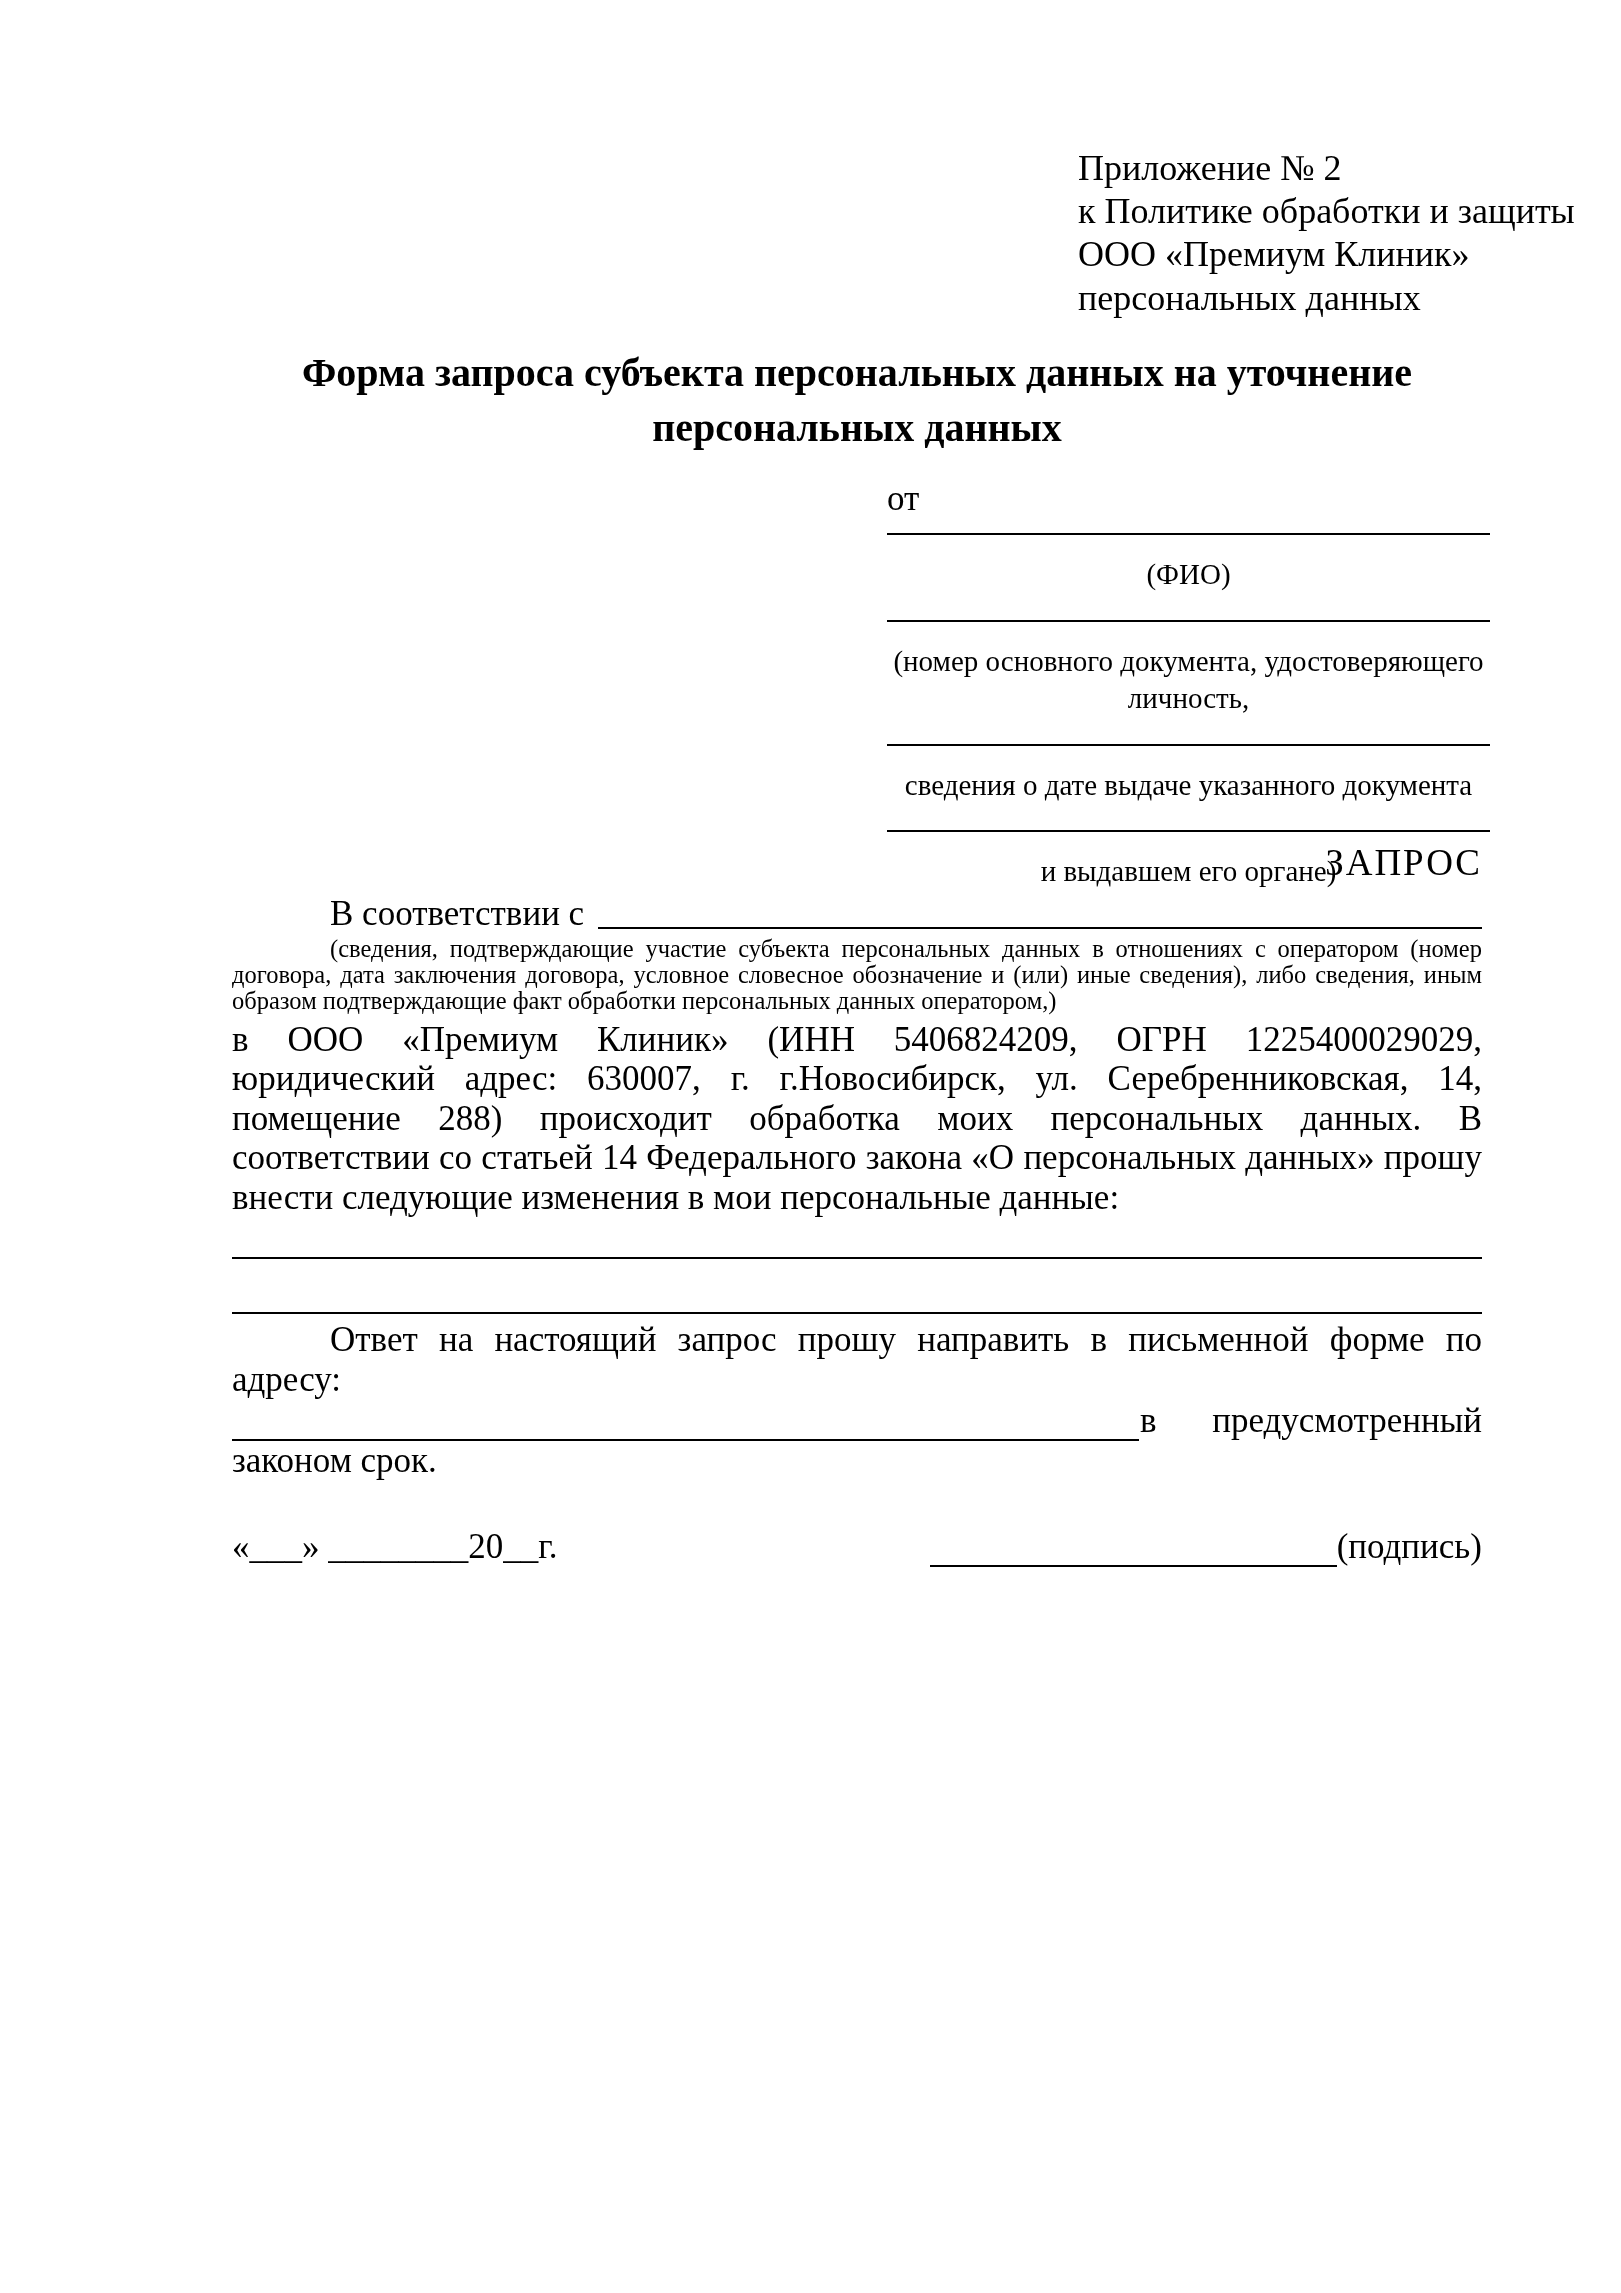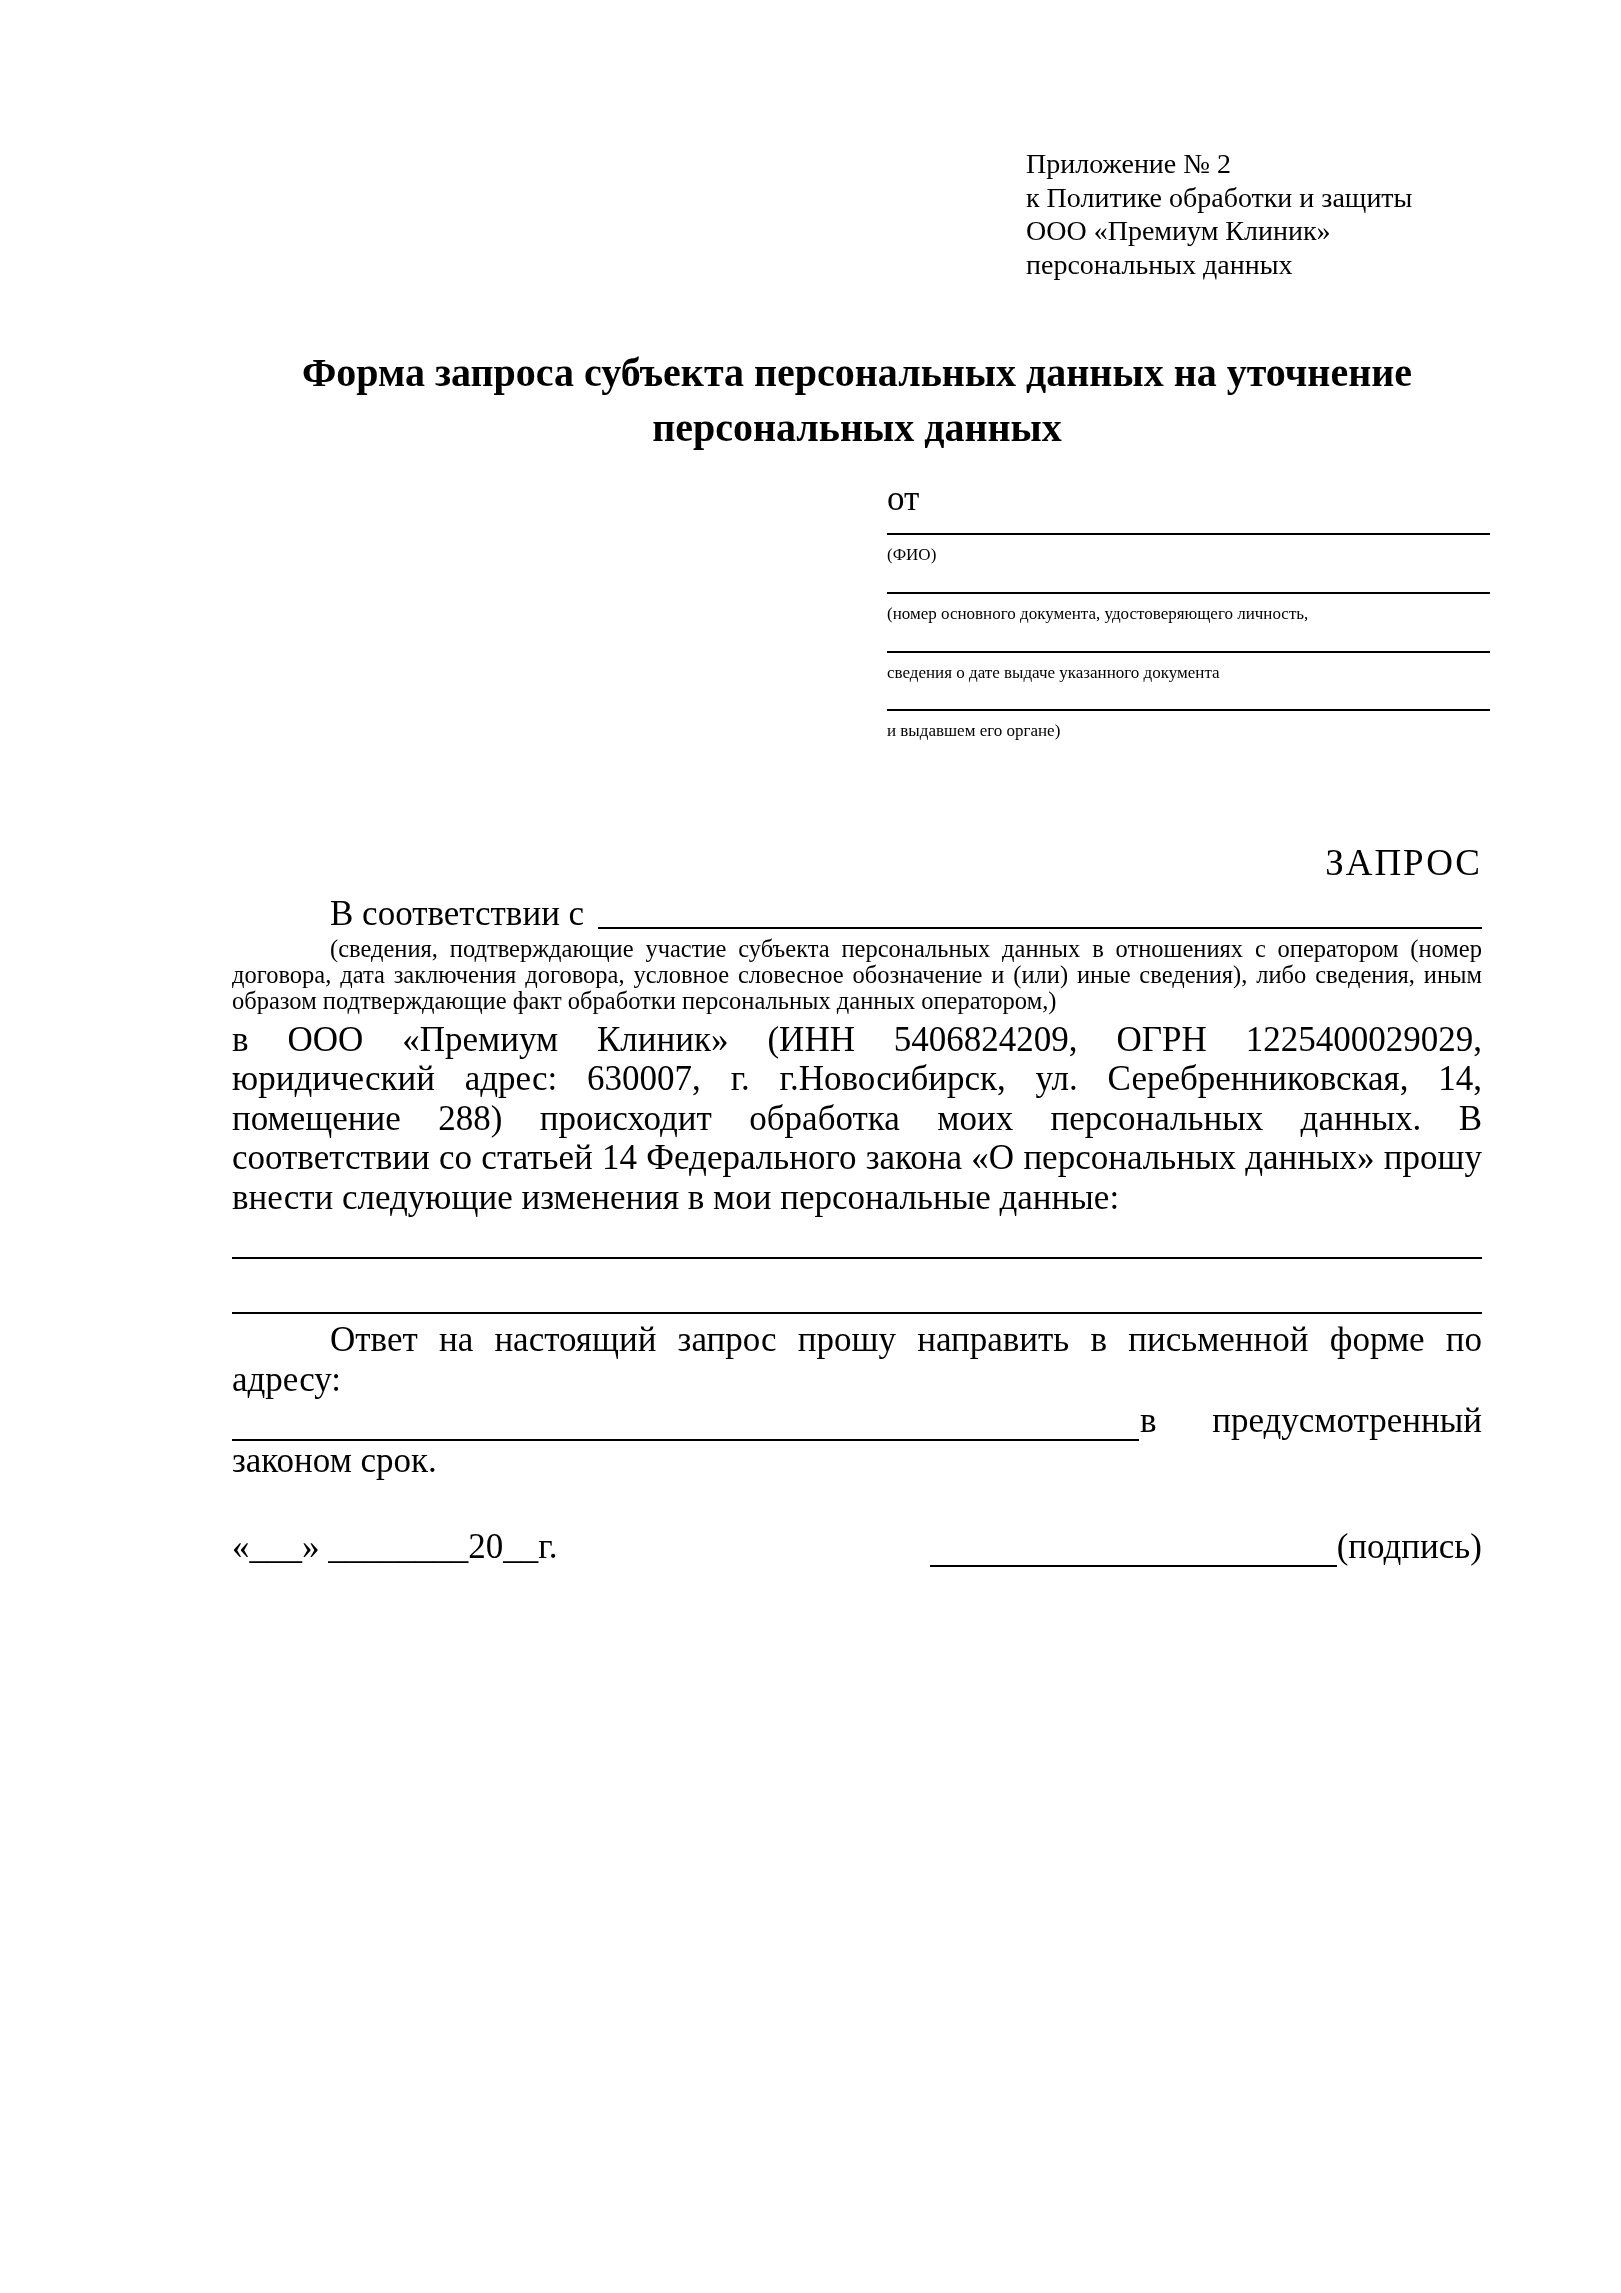--- a/index.html
+++ b/index.html
@@ -9,36 +9,36 @@
     height: 2294px;
     background: #ffffff;
     color: #000000;
     font-family: "Liberation Serif", "DejaVu Serif", serif;
     overflow: hidden;
     margin: 0 auto;
   }
   .abs { position: absolute; }
 
   
-  .annex { left: 1026px; top: 147px; font-size: 28px; line-height: 1.2; font-family: Liberation Serif, serif; }
+  .annex { left: 1078px; top: 147px; font-size: 36px; line-height: 1.2; font-family: Liberation Serif, serif; }
 
   
   .doc-title {
     left: 232px; right: 139px; top: 345px;
     text-align: center; font-weight: bold;
     font-size: 40px; line-height: 1.38;
   }
 
   
   .addressee { left: 887px; right: 131px; top: 470px; font-size: 35px; line-height: 1.2; }
   .addr-from { margin-top: 7.8px; }
   .blank { border-bottom: 2.9px solid #000000; }
   .addr-blank-first { height: 13.7px; }
   .addr-blank { height: 25.5px; }
-  .addr-caption { font-size: 17px; line-height: 1.3; padding-top: 9px; }
+  .addr-caption { text-align: center; font-size: 29px; line-height: 1.3; padding-top: 21px; }
 
   
   .zapros { left: 236px; right: 139px; top: 841px; text-align: right; font-size: 37px; letter-spacing: 2px; }
 
   
   .content { left: 232px; right: 139px; top: 894px; font-size: 35px; }
   .intro { display: flex; align-items: flex-end; }
   .intro-text { margin-left: 98px; white-space: nowrap; }
   .intro-fill { flex: 1; border-bottom: 2.9px solid #000000; margin-left: 13.7px; margin-bottom: 4.9px; }
   .note {

